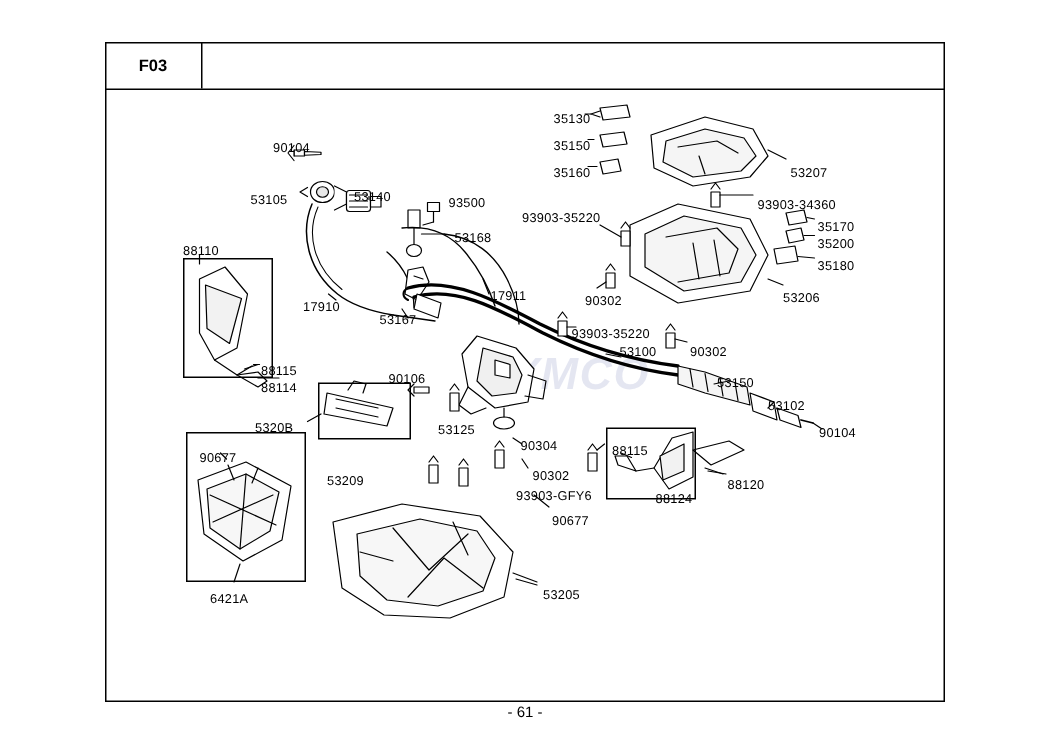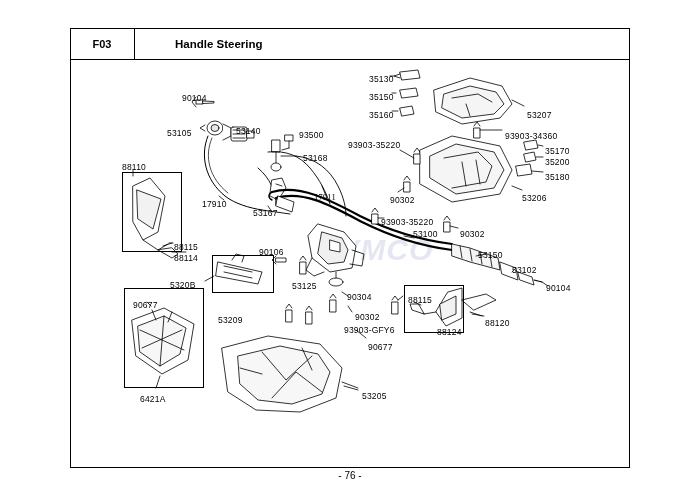--- a/index.html
+++ b/index.html
@@ -80,21 +80,20 @@
 </style>
 </head>
 <body>
 
 <div id="page">
 
   <div class="frame"></div>
 
   <div class="title-bar">
     <div class="title-code-cell">F03</div>
-    <div class="title-text">Handle Steering</div>
   </div>
 
   <div class="wm">KYMCO</div>
 
   <svg class="art" viewBox="0 0 700 495" xmlns="http://www.w3.org/2000/svg">
     <g fill="none" stroke="#000" stroke-width="0.8" stroke-linejoin="round" stroke-linecap="round">
 
       <path d="M133 186 L150 178 L165 196 L158 232 L143 240 L133 222 Z" fill="#fff"></path>
       <path d="M137 190 L161 199 L153 229 L138 219 Z" fill="#f2f2f2"></path>
       <path d="M143 240 L158 250 L168 244"></path>
@@ -269,21 +268,21 @@
   <div class="box" style="left:212px;top:255px;width:62px;height:38px;"></div>
   <div class="box" style="left:124px;top:288px;width:80px;height:100px;"></div>
   <div class="box" style="left:404px;top:285px;width:60px;height:48px;"></div>
 
   <div class="lbl" style="left:182px;top:93px;">90104</div>
   <div class="lbl" style="left:167px;top:128px;">53105</div>
   <div class="lbl" style="left:236px;top:126px;">53140</div>
   <div class="lbl" style="left:299px;top:130px;">93500</div>
   <div class="lbl" style="left:303px;top:153px;">53168</div>
   <div class="lbl" style="left:202px;top:199px;">17910</div>
-  <div class="lbl" style="left:314px;top:192px;font-family:Liberation Serif, serif;">17911</div>
+  <div class="lbl" style="left:327px;top:192px;">17911</div>
   <div class="lbl" style="left:253px;top:208px;">53167</div>
   <div class="lbl" style="left:122px;top:162px;">88110</div>
   <div class="lbl" style="left:174px;top:242px;">88115</div>
   <div class="lbl" style="left:174px;top:253px;">88114</div>
   <div class="lbl" style="left:170px;top:280px;">5320B</div>
   <div class="lbl" style="left:218px;top:295px;margin-top:20px;">53209</div>
   <div class="lbl" style="left:259px;top:247px;">90106</div>
   <div class="lbl" style="left:292px;top:281px;">53125</div>
   <div class="lbl" style="left:347px;top:292px;">90304</div>
   <div class="lbl" style="left:355px;top:312px;">90302</div>
@@ -306,14 +305,14 @@
   <div class="lbl" style="left:522px;top:193px;">53206</div>
   <div class="lbl" style="left:545px;top:172px;">35180</div>
   <div class="lbl" style="left:545px;top:157px;">35200</div>
   <div class="lbl" style="left:545px;top:146px;">35170</div>
   <div class="lbl" style="left:505px;top:131px;">93903-34360</div>
   <div class="lbl" style="left:527px;top:110px;">53207</div>
   <div class="lbl" style="left:369px;top:110px;">35160</div>
   <div class="lbl" style="left:369px;top:92px;">35150</div>
   <div class="lbl" style="left:369px;top:74px;">35130</div>
 
-  <div class="page-num">- 76 -</div>
+  <div class="page-num">- 61 -</div>
 </div>
 
 </body></html>

